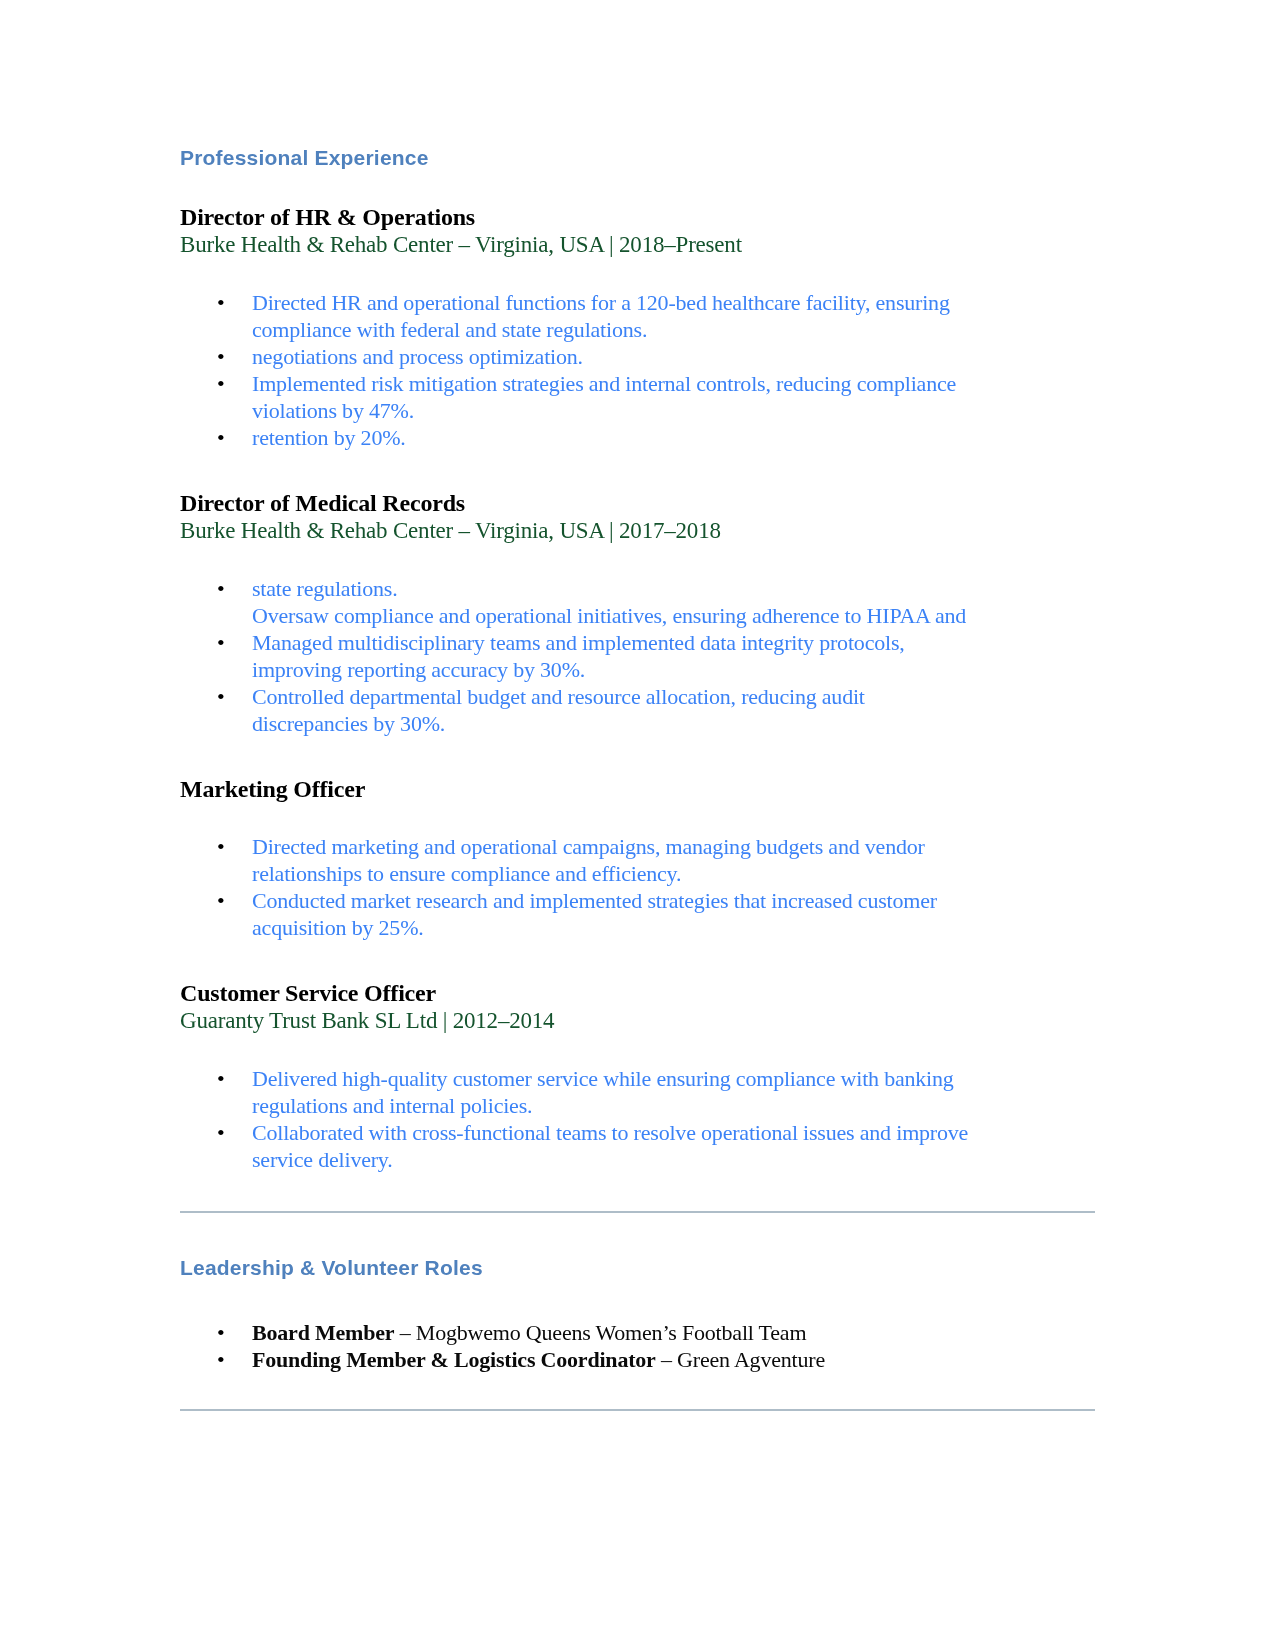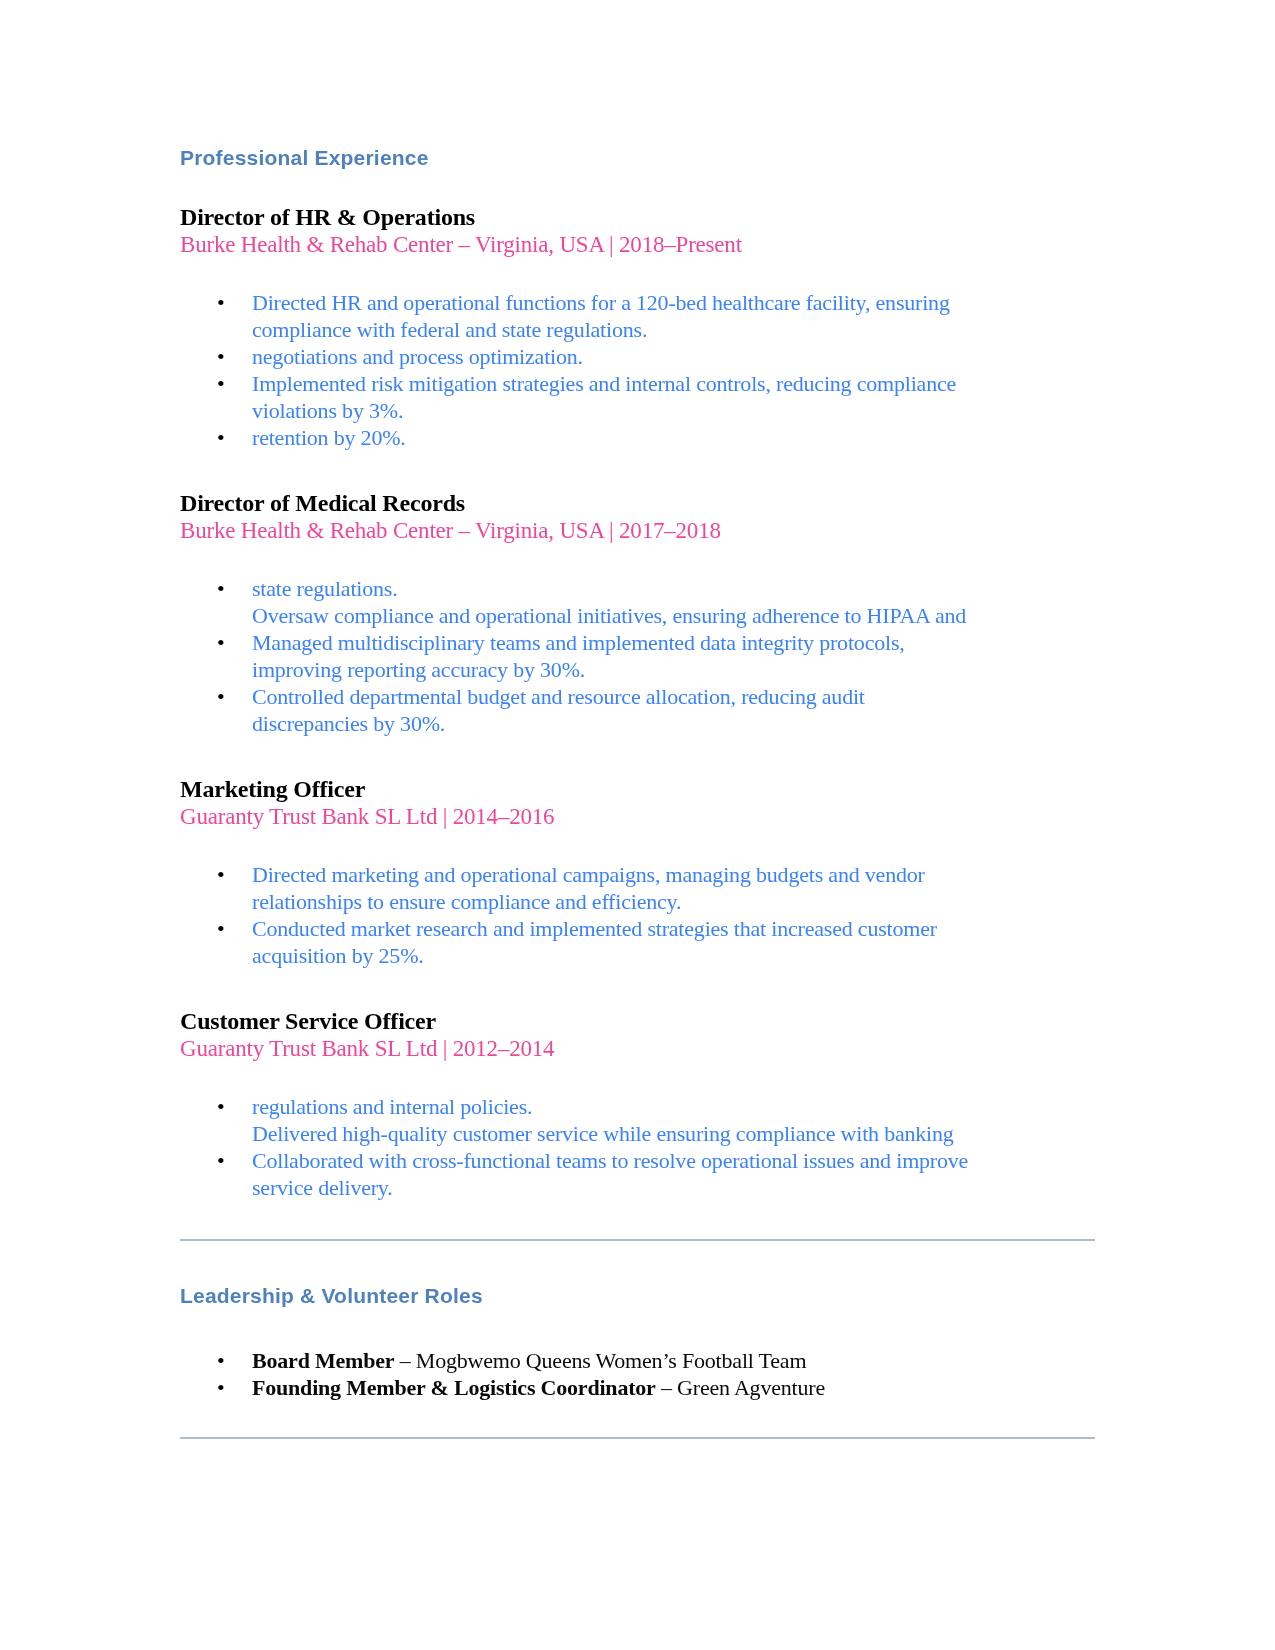--- a/index.html
+++ b/index.html
@@ -22,21 +22,21 @@
     letter-spacing:0.2px;
   }
   .sec-heading.exp { margin-bottom:34px; }
   .sec-heading.lead { margin-bottom:40px; }
   .job { margin-bottom:38px; }
   .job-title {
     font-size:24px; line-height:28px; font-weight:bold; color:#000000;
     letter-spacing:-0.2px;
   }
   .job-company {
-    font-size:23px; line-height:28px; color:#ec4899;
+    font-size:23px; line-height:28px; color:#14532d;
     letter-spacing:-0.2px;
   }
   .bullets { margin-top:30px; }
   .b-item { position:relative; padding-left:72px; }
   .b-item .marker {
     position:absolute; left:37px; top:0;
     font-size:22px; line-height:27px; color:#000000;
   }
   .b-line { font-size:22px; line-height:27px; letter-spacing:-0.2px; color:#3b82f6; }
   .divider { border:none; border-top:2px solid #aebdc8; height:0; }
@@ -62,21 +62,21 @@
         <div class="b-line">Directed HR and operational functions for a 120-bed healthcare facility, ensuring</div>
         <div class="b-line">compliance with federal and state regulations.</div>
       </div>
       <div class="b-item">
         <span class="marker">•</span>
         <div class="b-line">negotiations and process optimization.</div>
       </div>
       <div class="b-item">
         <span class="marker">•</span>
         <div class="b-line">Implemented risk mitigation strategies and internal controls, reducing compliance</div>
-        <div class="b-line">violations by 3%.</div>
+        <div class="b-line">violations by 47%.</div>
       </div>
       <div class="b-item">
         <span class="marker">•</span>
         <div class="b-line">retention by 20%.</div>
       </div>
     </div>
   </div>
 
   <div class="job">
     <div class="job-title">Director of Medical Records</div>
@@ -95,43 +95,42 @@
       <div class="b-item">
         <span class="marker">•</span>
         <div class="b-line">Controlled departmental budget and resource allocation, reducing audit</div>
         <div class="b-line">discrepancies by 30%.</div>
       </div>
     </div>
   </div>
 
   <div class="job">
     <div class="job-title">Marketing Officer</div>
-    <div class="job-company">Guaranty Trust Bank SL Ltd | 2014–2016</div>
     <div class="bullets">
       <div class="b-item">
         <span class="marker">•</span>
         <div class="b-line">Directed marketing and operational campaigns, managing budgets and vendor</div>
         <div class="b-line">relationships to ensure compliance and efficiency.</div>
       </div>
       <div class="b-item">
         <span class="marker">•</span>
         <div class="b-line">Conducted market research and implemented strategies that increased customer</div>
         <div class="b-line">acquisition by 25%.</div>
       </div>
     </div>
   </div>
 
   <div class="job">
     <div class="job-title">Customer Service Officer</div>
     <div class="job-company">Guaranty Trust Bank SL Ltd | 2012–2014</div>
     <div class="bullets">
       <div class="b-item">
         <span class="marker">•</span>
+        <div class="b-line">Delivered high-quality customer service while ensuring compliance with banking</div>
         <div class="b-line">regulations and internal policies.</div>
-        <div class="b-line">Delivered high-quality customer service while ensuring compliance with banking</div>
       </div>
       <div class="b-item">
         <span class="marker">•</span>
         <div class="b-line">Collaborated with cross-functional teams to resolve operational issues and improve</div>
         <div class="b-line">service delivery.</div>
       </div>
     </div>
   </div>
 
   <hr class="divider d1">

